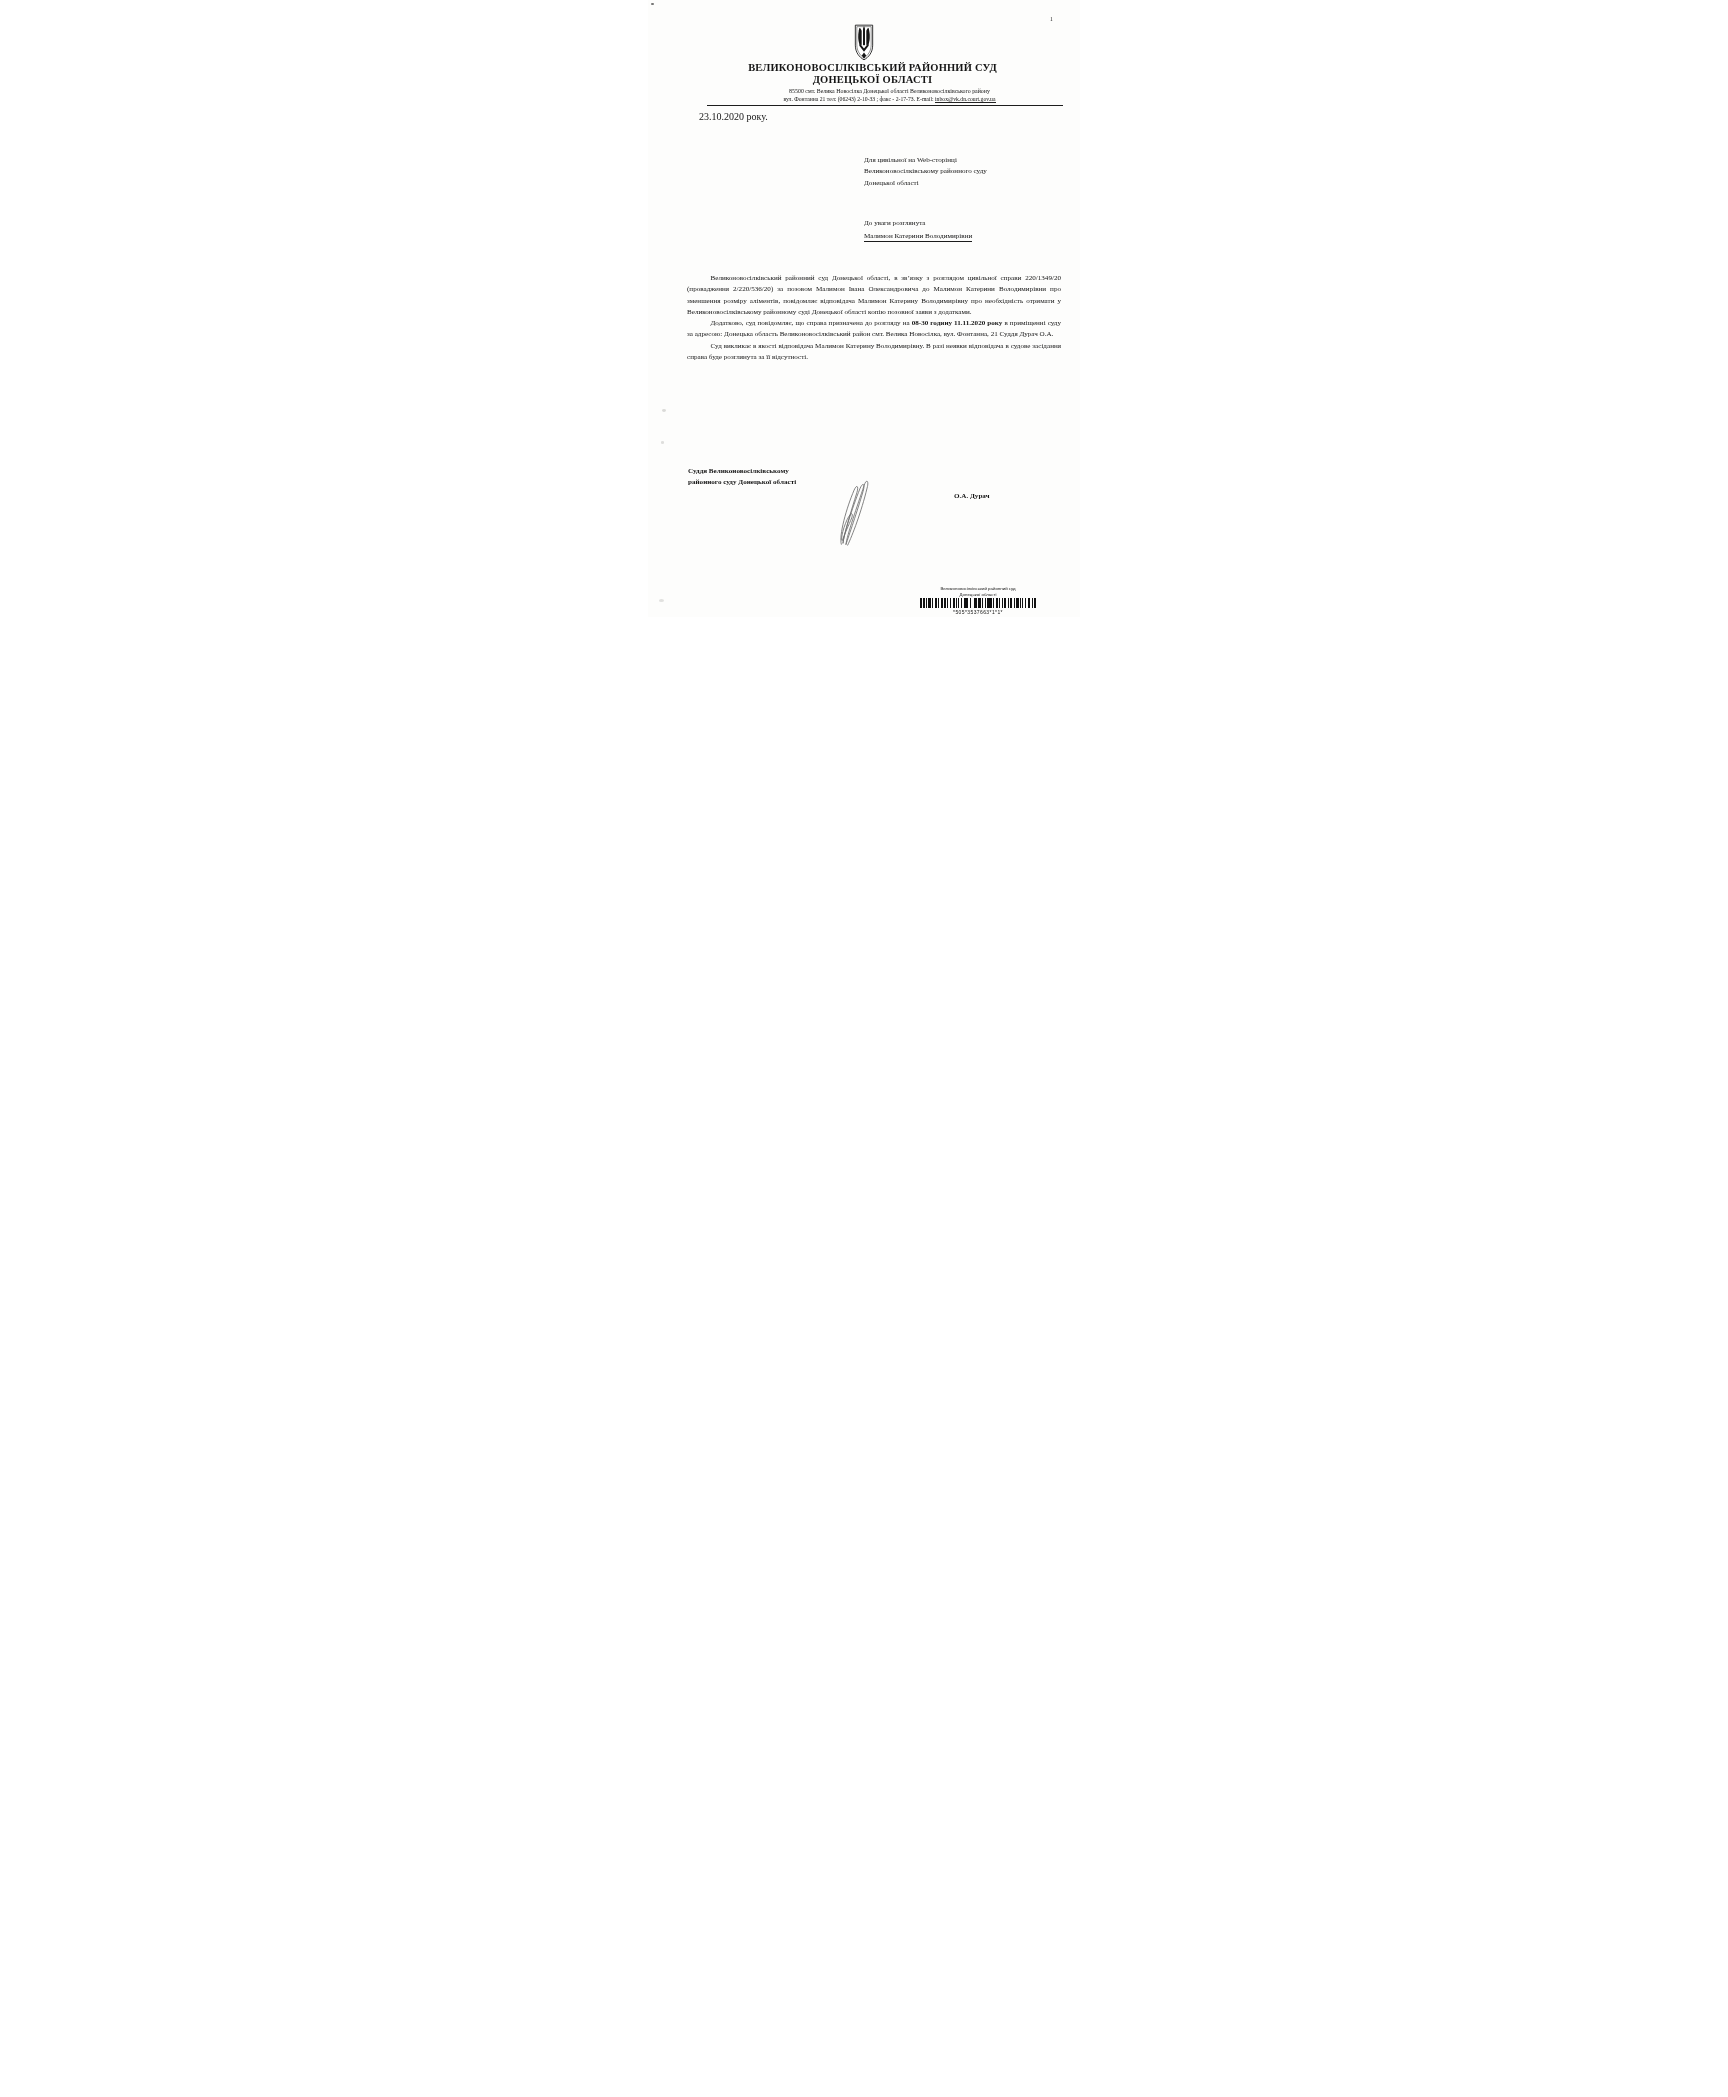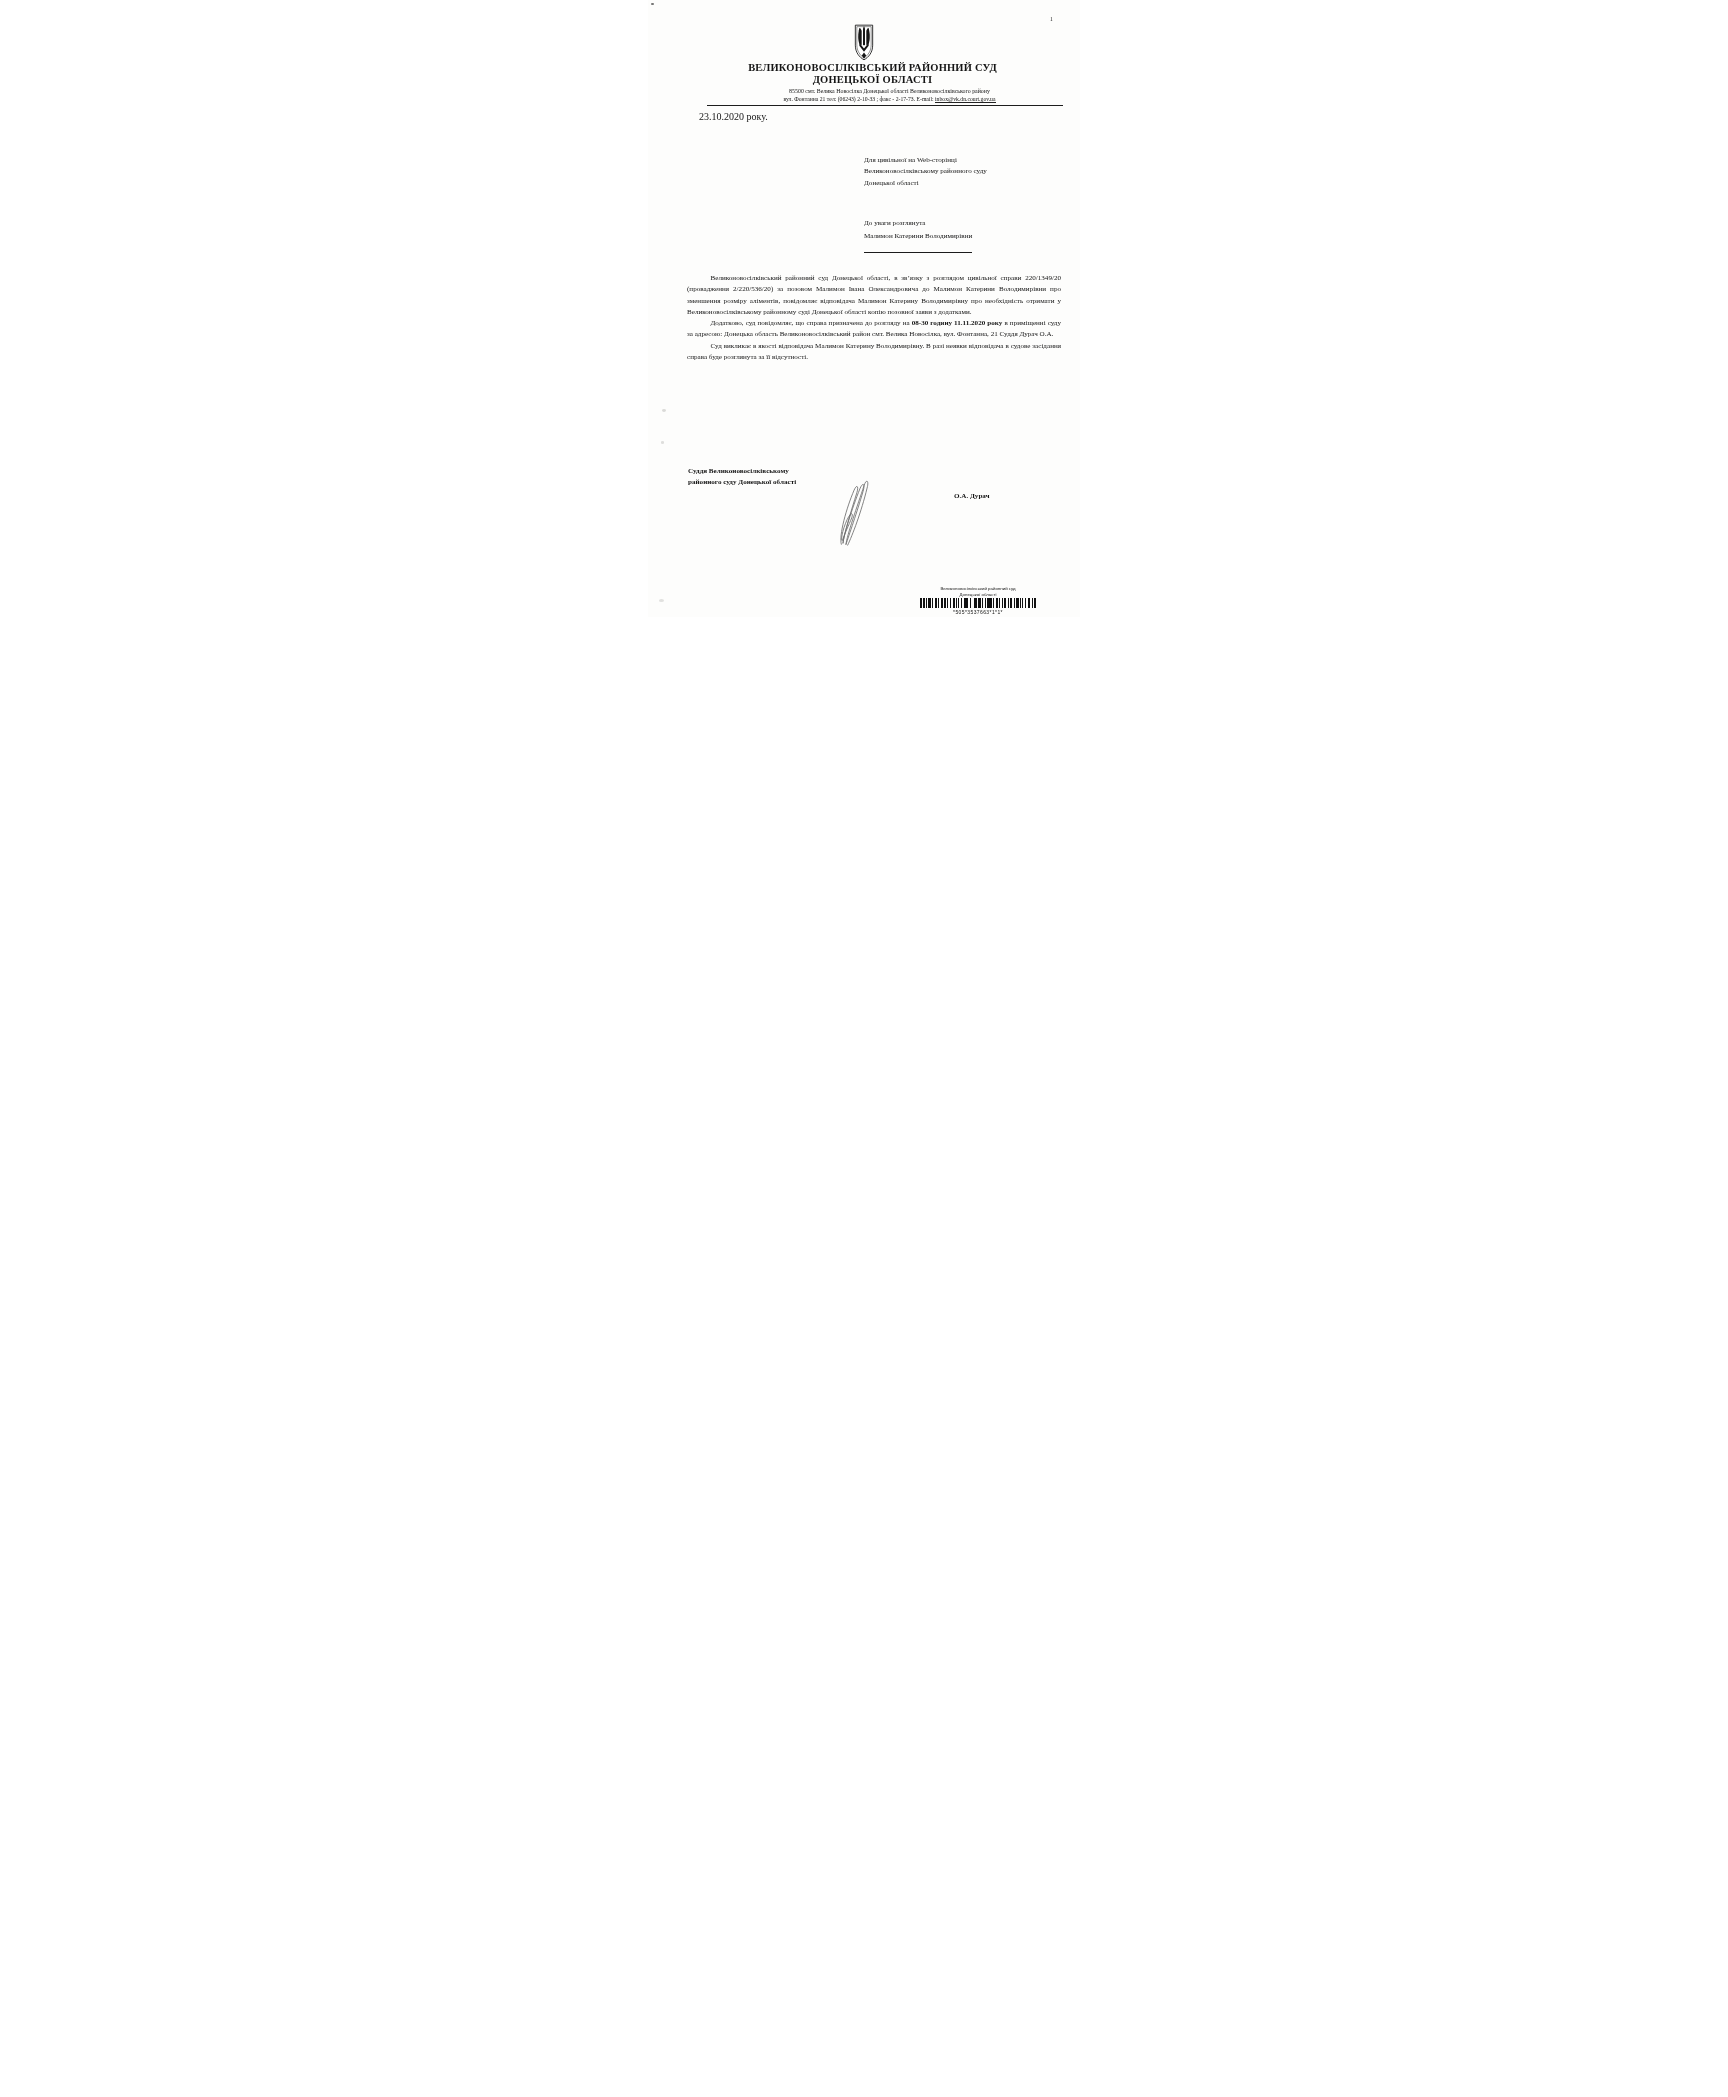--- a/index.html
+++ b/index.html
@@ -18,21 +18,21 @@
   #emblem{left:206px;top:23.5px;width:20px;height:37px;}
   #court-title-1{top:62px;font-size:10.5px;font-weight:bold;letter-spacing:0.2px;}
   #court-title-2{top:74px;font-size:10.5px;font-weight:bold;letter-spacing:0.2px;}
   #addr-1{top:88px;font-size:5.9px;padding-left:17px;}
   #addr-2{top:96px;font-size:5.7px;padding-left:17px;}
   #addr-2 .email{border-bottom:0.6px solid #222;}
   #header-rule{left:59px;top:105px;width:356px;height:1px;background:#1d1d1d;}
   #doc-date{left:51px;top:111px;font-size:10px;}
   #recipient-block{left:216px;top:155px;font-size:7.1px;line-height:11.3px;}
   #attention-block{left:216px;top:217px;font-size:7.1px;line-height:12.6px;}
-  #attention-block .uline{border-bottom:0.8px solid #1c1c1c;padding-bottom:12px;}
+  #attention-block .uline{border-bottom:0.8px solid #1c1c1c;padding-bottom:1px;}
   #body-paragraphs{left:39px;top:273px;width:374px;font-size:7.1px;line-height:11.3px;text-align:justify;}
   #body-paragraphs p{margin:0;text-indent:23.5px;}
   #body-paragraphs .b{font-weight:bold;}
   #judge-block{left:40px;top:466px;font-size:7.1px;font-weight:bold;line-height:11.3px;}
   #judge-name{left:306px;top:492px;font-size:7.1px;font-weight:bold;}
   #signature{left:185px;top:465px;width:49px;height:81px;}
   #footer-block{left:266px;top:586px;width:128px;text-align:center;
      font-family:"Liberation Sans","DejaVu Sans",sans-serif;color:#222;}
   #footer-court-1{font-size:4.4px;line-height:5.5px;}
   #footer-court-2{font-size:4.4px;line-height:5.5px;}

